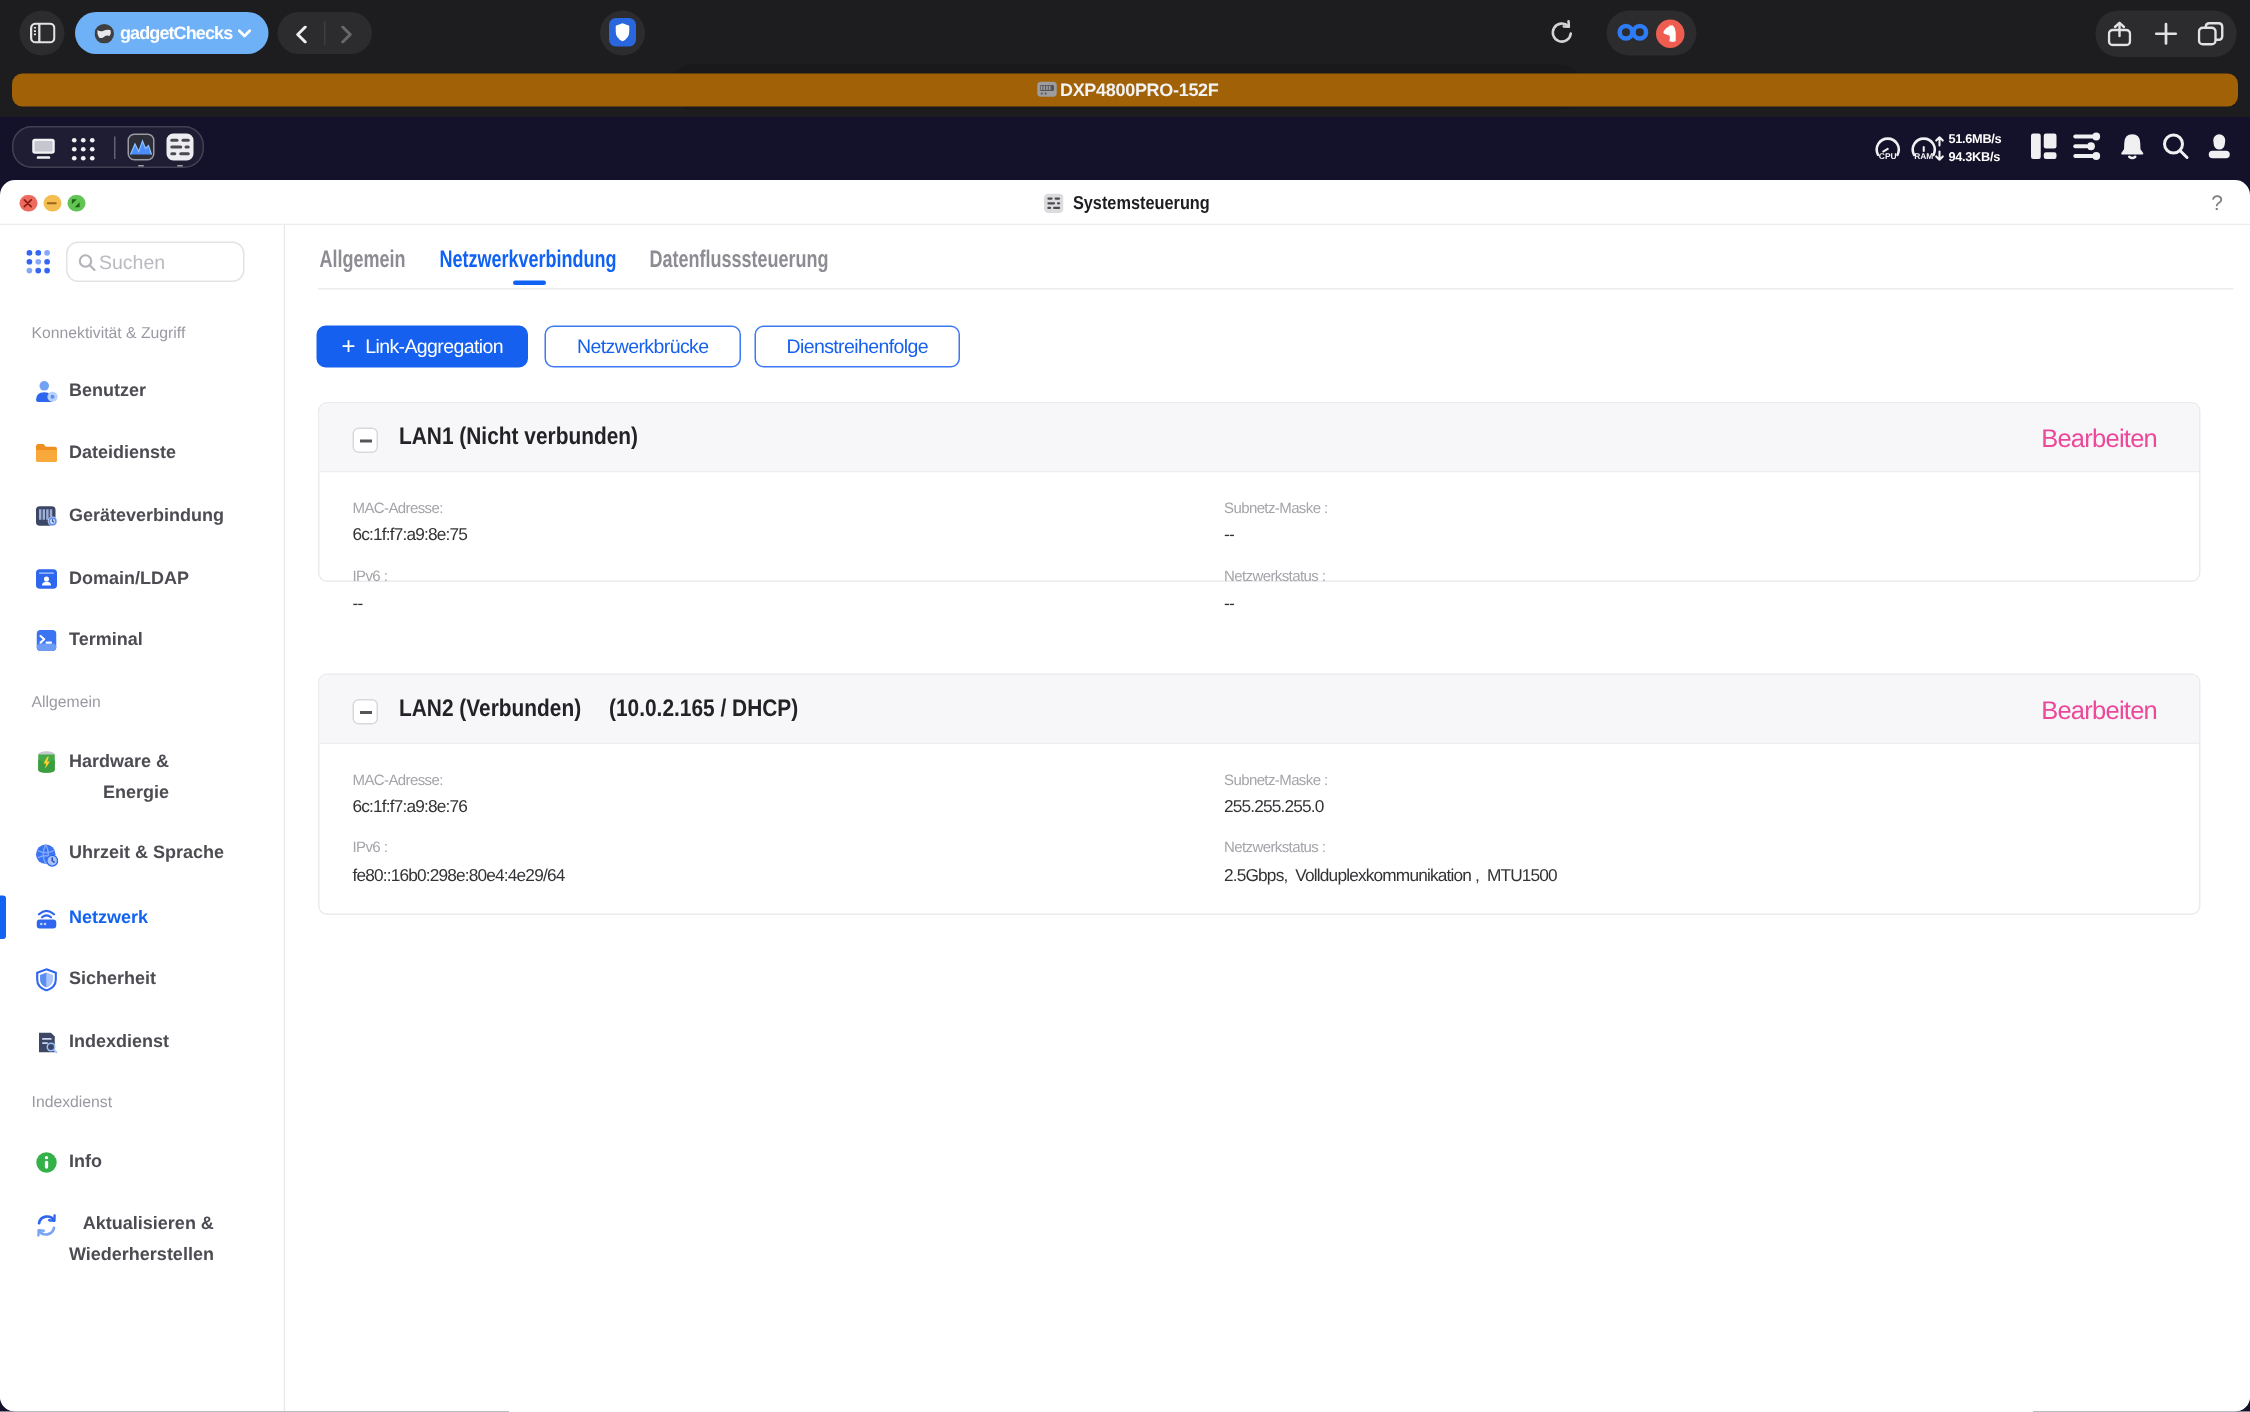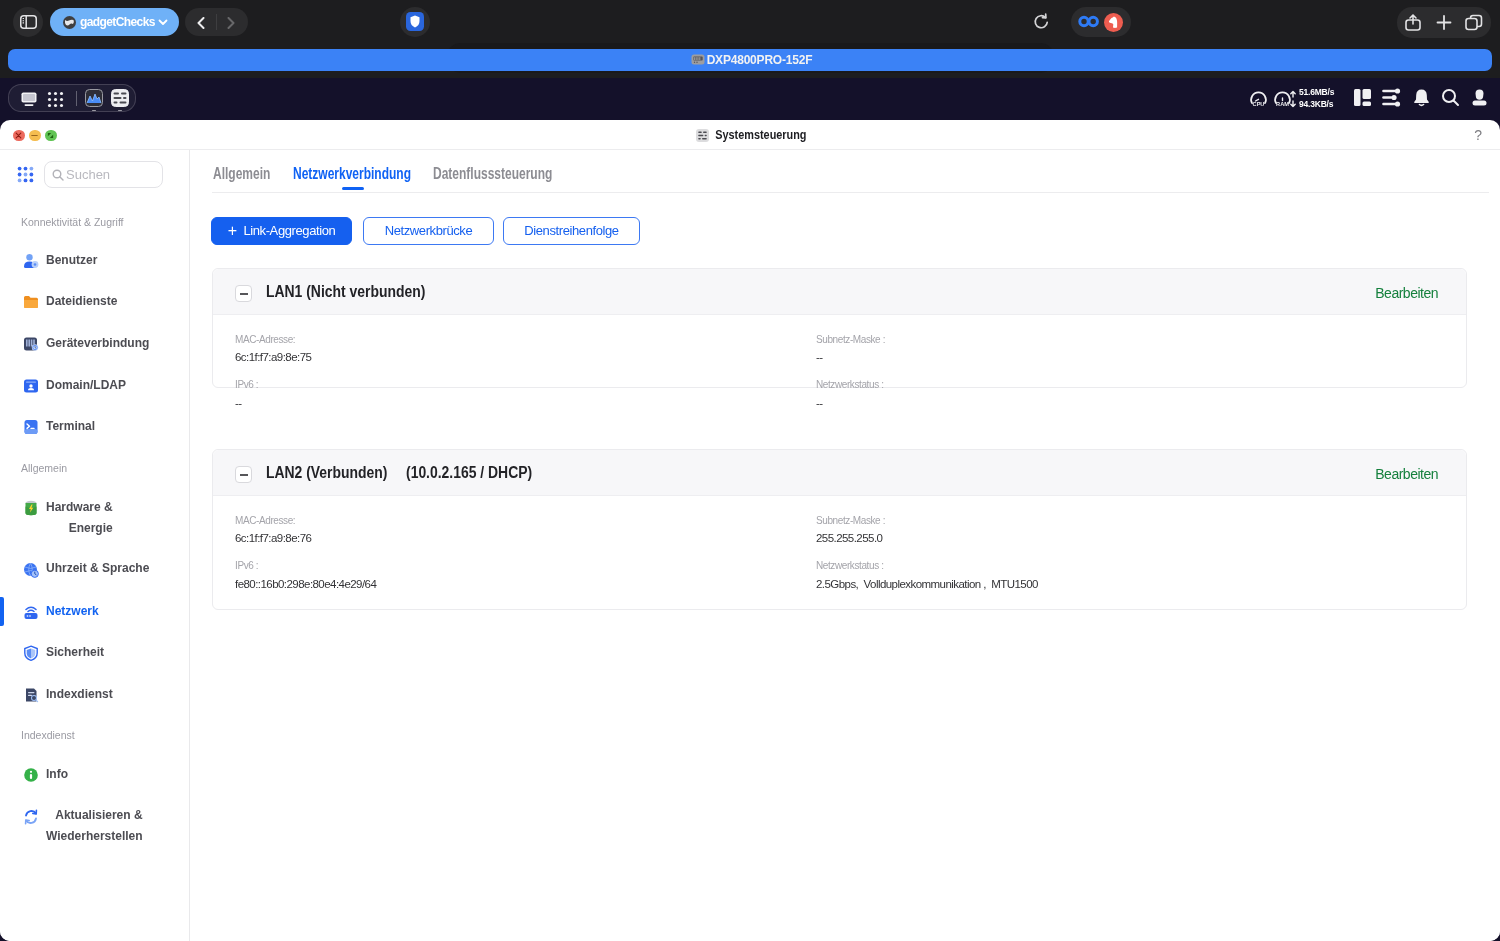--- a/index.html
+++ b/index.html
@@ -25,21 +25,21 @@
 #urltext { position:absolute; left:0; top:0; width:100%; height:30px; line-height:31px; text-align:center; color:#f2f2f2; font-size:13px; }
 #urlfield svg.reader { position:absolute; left:8px; top:8px; }
 #reload { position:absolute; left:1033px; top:13px; }
 #extpill { left:1071px; top:7px; width:60px; height:30px; border-radius:15px; }
 #extpill svg.inf { position:absolute; left:7px; top:8px; }
 #extpill .horse { position:absolute; left:33px; top:5.5px; width:19px; height:19px; border-radius:50%; background:#ee5d50; }
 #rightbox { left:1397px; top:7px; width:94px; height:31px; border-radius:15px; }
 #rightbox svg { position:absolute; top:7px; }
 
 
-#bigtab { position:absolute; left:8px; top:49px; width:1484px; height:21.5px; background:#3b82f6; border-radius:7px; }
+#bigtab { position:absolute; left:8px; top:49px; width:1484px; height:21.5px; background:#a16207; border-radius:7px; }
 #bigtab .lbl { position:absolute; left:0; padding-left:19px; width:100%; top:0; height:21.5px; line-height:22px; text-align:center; color:#f2f2f2; font-size:12px; font-weight:bold; letter-spacing:-0.2px; }
 #bigtab svg { position:absolute; left:683px; top:4px; }
 
 
 #taskbar { position:absolute; left:8px; top:84px; width:128px; height:28px; border:1px solid rgba(255,255,255,0.16); background:rgba(255,255,255,0.05); border-radius:13px; }
 #taskbar .sep { position:absolute; left:67px; top:6px; width:1px; height:15px; background:rgba(255,255,255,0.3); }
 #taskbar svg.mon { position:absolute; left:12px; top:6.5px; }
 #taskbar svg.grid { position:absolute; left:38px; top:5.5px; }
 .appic { position:absolute; top:4px; width:18px; height:18px; border-radius:4.5px; }
 #app1 { left:76px; background:#2e2e38; border:1px solid #9a9aa2; }
@@ -84,21 +84,21 @@
 .btn.fill { background:#1560ef; color:#fff; border:1px solid #1560ef; }
 .btn.line { background:#fff; color:#1560ef; border:1px solid #3d79f3; }
 .btn .plus { font-size:16px; font-weight:normal; vertical-align:-1px; letter-spacing:0; }
 
 .card { position:absolute; left:22px; width:1255px; background:#fff; border:1px solid #ebebee; border-radius:6px; }
 .chead { position:absolute; left:0; top:0; width:100%; height:46px; background:#f7f7f9; border-bottom:1px solid #eeeef1; border-radius:6px 6px 0 0; }
 .minus { position:absolute; left:22px; top:16px; width:17px; height:17px; border:1px solid #d9d9dd; border-radius:4px; background:#fff; }
 .minus:after { content:""; position:absolute; left:3.5px; top:7px; width:8px; height:1.6px; background:#56565a; }
 .ctitle { position:absolute; left:53px; top:0; height:47px; line-height:46px; font-size:16px; font-weight:bold; color:#232327; white-space:nowrap; }
 .ctitle span { display:inline-block; transform:scaleX(0.87); transform-origin:0 50%; }
-.edit { position:absolute; right:28px; top:0; height:47px; line-height:48px; font-size:14px; color:#15803d; letter-spacing:-0.5px;margin-left:36px; }
+.edit { position:absolute; right:28px; top:0; height:47px; line-height:48px; font-size:17px; color:#ec4899; letter-spacing:-0.5px;margin-left:36px; }
 .flabel { position:absolute; font-size:10px; color:#a4a4aa; white-space:nowrap; letter-spacing:-0.4px; height:13px; line-height:13px;text-align:right; }
 .fvalue { position:absolute; font-size:11.5px; color:#333336; white-space:nowrap; letter-spacing:-0.55px; height:14px; line-height:14px; }
 </style>
 </head>
 <body>
 
 <div id="chrome">
   <div class="cbtn" id="sidebtn">
     <svg width="17" height="14" viewBox="0 0 17 14">
         <rect x="0.75" y="0.75" width="15.5" height="12.5" rx="3" fill="none" stroke="#e4e4e6" stroke-width="1.5"></rect>

